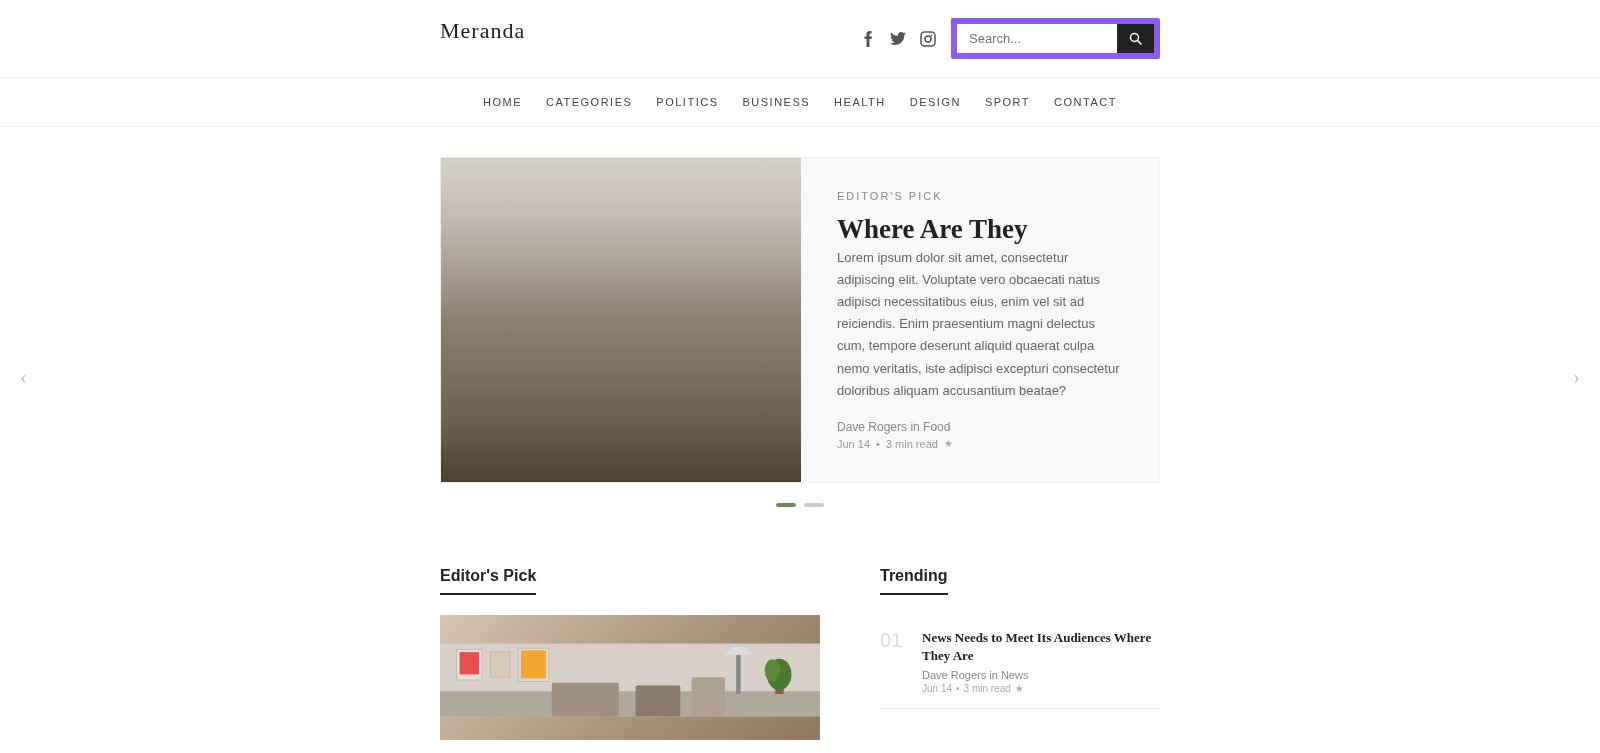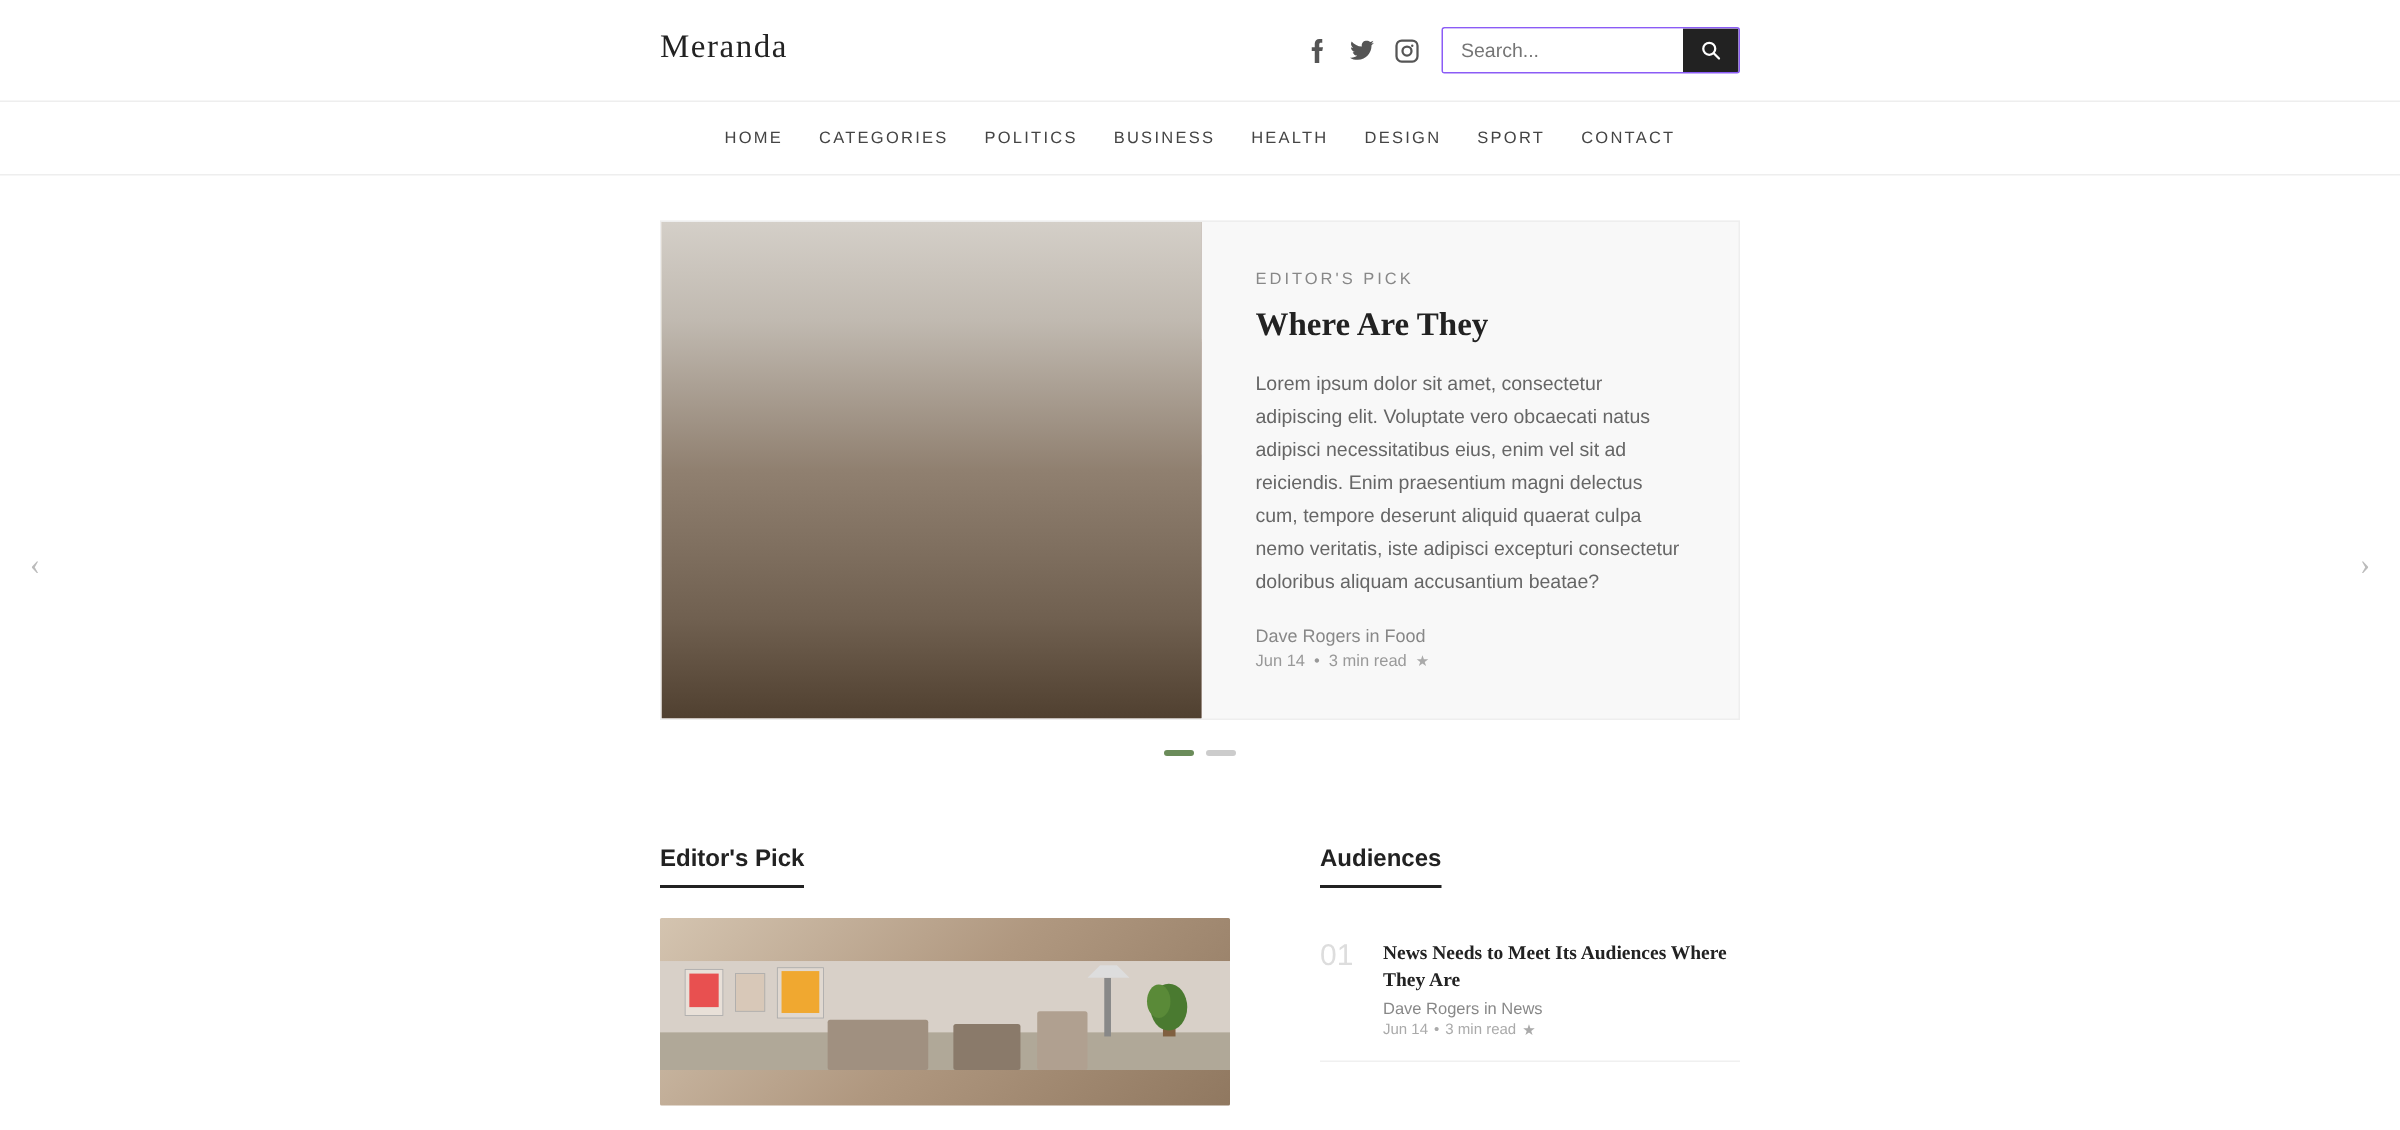--- a/index.html
+++ b/index.html
@@ -35,21 +35,21 @@
       display: inline-flex;
       align-items: center;
       justify-content: center;
       color: #555;
       font-size: 13px;
       cursor: pointer;
     }
     .search-wrapper {
       display: flex;
       align-items: center;
-      border: 1px solid #8b5cf6;
+      border: 6px solid #8b5cf6;
       border-radius: 2px;
       overflow: hidden;
     }
     .search-input {
       border: none;
       outline: none;
       padding: 7px 12px;
       font-size: 13px;
       width: 160px;
       color: #666;
@@ -123,25 +123,24 @@
       margin-bottom: 10px;
     }
     .featured-title-main {
       font-size: 22px;
       font-weight: 700;
       color: #222;
       line-height: 1.3;
       margin-bottom: 4px;
     }
     .featured-title-sub {
-      font-size: 22px;
+      font-size: 27px;
       font-weight: 700;
       color: #222;
       line-height: 1.3;
-      margin-bottom: 14px;
     }
     .featured-desc {
       font-size: 13px;
       color: #666;
       line-height: 1.7;
       margin-bottom: 18px;
       font-family: Arial, sans-serif;
     }
     .featured-author {
       font-size: 12px;
@@ -421,21 +420,21 @@
           <rect x="600" y="60" width="15" height="30" fill="#806040"></rect>
           <ellipse cx="607" cy="55" rx="22" ry="28" fill="#4a7a30"></ellipse>
           <ellipse cx="595" cy="48" rx="14" ry="20" fill="#5a8a38"></ellipse>
         </svg>
       </div>
 
     </div>
   </section>
 
   <section class="trending-section">
-    <div class="section-title">Audiences</div>
+    <div class="section-title">Trending</div>
 
     <div>
       <div class="trending-item">
         <div class="trending-number">01</div>
         <div class="trending-content">
           <div class="trending-title">News Needs to Meet Its Audiences Where They Are</div>
           <div class="trending-author">
             <span>Dave Rogers</span> in <span>News</span>
           </div>
           <div class="trending-meta">

